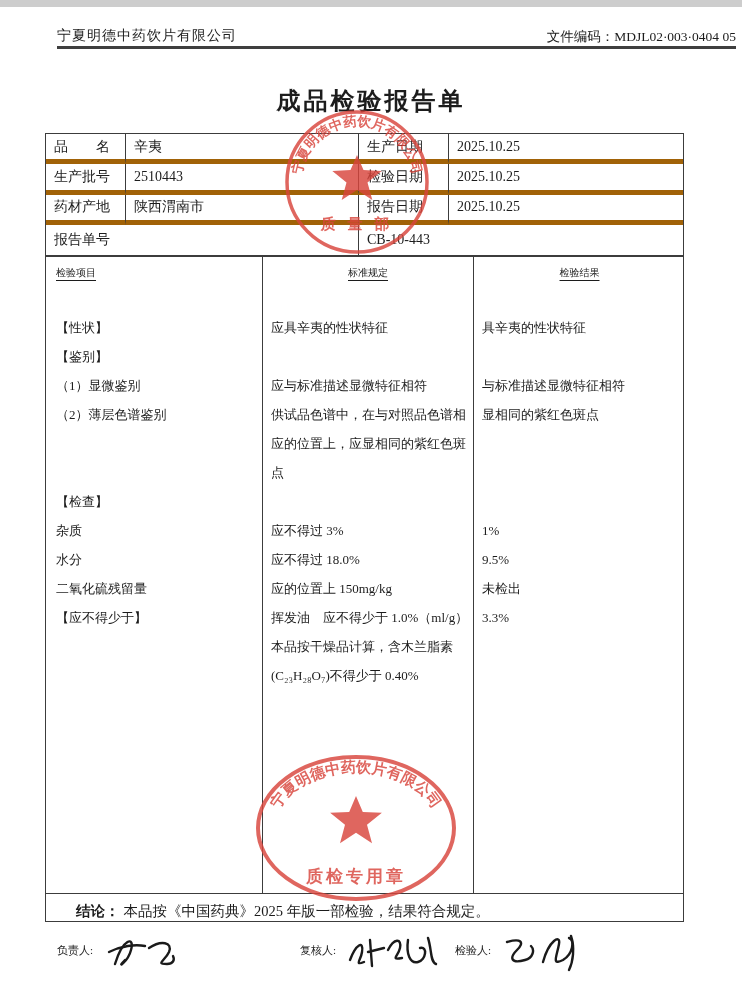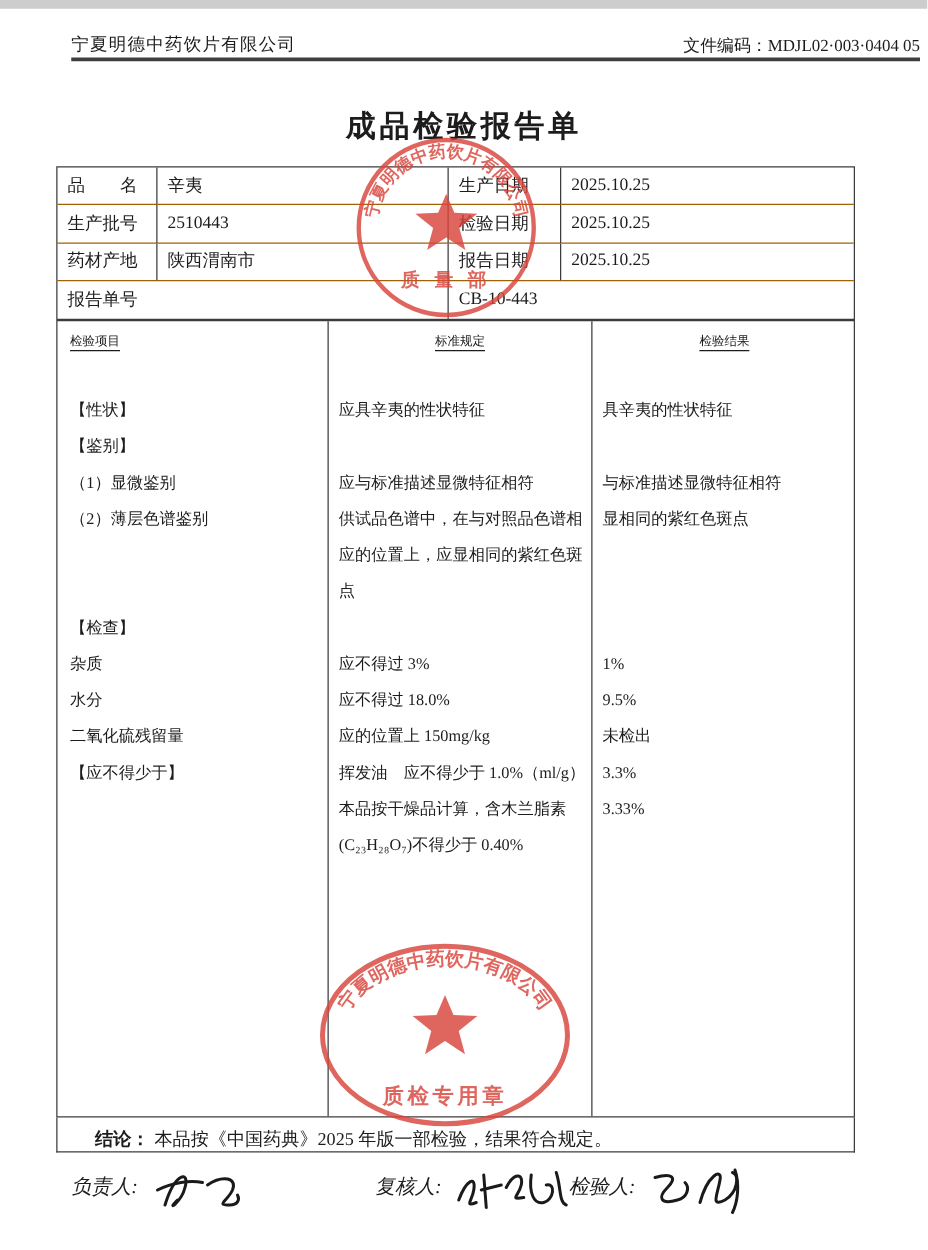--- a/index.html
+++ b/index.html
@@ -17,21 +17,21 @@
     font-size:24px;font-weight:bold;letter-spacing:3px;}
 
   
   .info-table{
     position:absolute;left:45px;top:133px;width:639px;height:123px;
     border:1px solid #3c3c3c;box-sizing:border-box;
     display:grid;grid-template-columns:80px 233px 90px 1fr;grid-template-rows:1fr 1fr 1fr 1fr;
     font-size:14px;
   }
   .info-table .cell{
-    border-right:1px solid #3c3c3c;border-bottom:1px solid #a16207;
+    border-right:1px solid #3c3c3c;border-bottom:5px solid #a16207;
     display:flex;align-items:center;padding:0 8px;white-space:nowrap;overflow:hidden;
   }
   .info-table .cell.no-r{border-right:none;}
   .info-table .cell.no-b{border-bottom:none;}
   .info-table .cell.span2{grid-column:span 2;}
 
   
   .main-table{
     position:absolute;left:45px;top:256px;width:639px;height:638px;
     border:1px solid #3c3c3c;box-sizing:border-box;
@@ -52,21 +52,21 @@
   .conclusion-row{
     position:absolute;left:45px;top:894px;width:639px;height:28px;box-sizing:border-box;
     border:1px solid #3c3c3c;border-top:none;
     display:flex;align-items:flex-end;padding-left:30px;font-size:14.5px;white-space:nowrap;
   }
   .conclusion-row .c-label{font-weight:bold;margin-right:4px;}
 
   
   .sign-row{position:absolute;left:45px;top:930px;width:650px;height:60px;}
   .sig-group{position:absolute;display:flex;align-items:flex-start;}
-  .sig-group .sig-label{font-size:16px;line-height:40px;margin-right:8px;white-space:nowrap;font-style:italic;}
+  .sig-group .sig-label{font-size:11px;line-height:40px;margin-right:8px;white-space:nowrap;}
   .sig-svg{display:block;}
   .g1{left:12px;top:0;}
   .g2{left:255px;top:0;}
   .g3{left:410px;top:0;}
 
   
   .stamp{position:absolute;opacity:0.82;pointer-events:none;}
   .stamp-top{left:282px;top:107px;}
   .stamp-bottom{left:251px;top:750px;}
 </style>
@@ -146,21 +146,20 @@
           <div class="line"></div>
           <div class="line">与标准描述显微特征相符</div>
           <div class="line">显相同的紫红色斑点</div>
           <div class="line"></div>
           <div class="line"></div>
           <div class="line"></div>
           <div class="line">1%</div>
           <div class="line">9.5%</div>
           <div class="line">未检出</div>
           <div class="line">3.3%</div>
-          <div class="line">3.33%</div>
           <div class="line"></div>
         </div>
     </div>
   </div>
 
   <div class="conclusion-row">
     <span class="c-label">结论：</span>
     <span>本品按《中国药典》2025 年版一部检验，结果符合规定。</span>
   </div>
 

